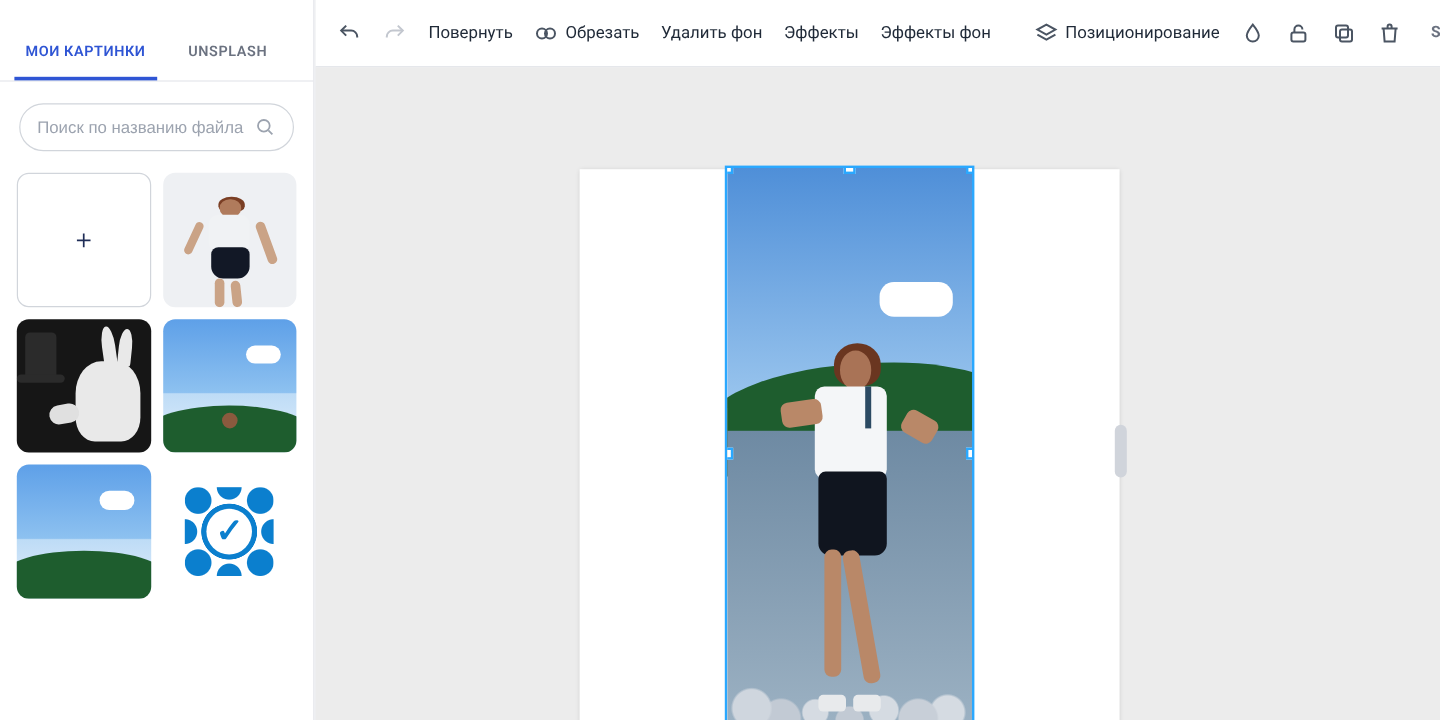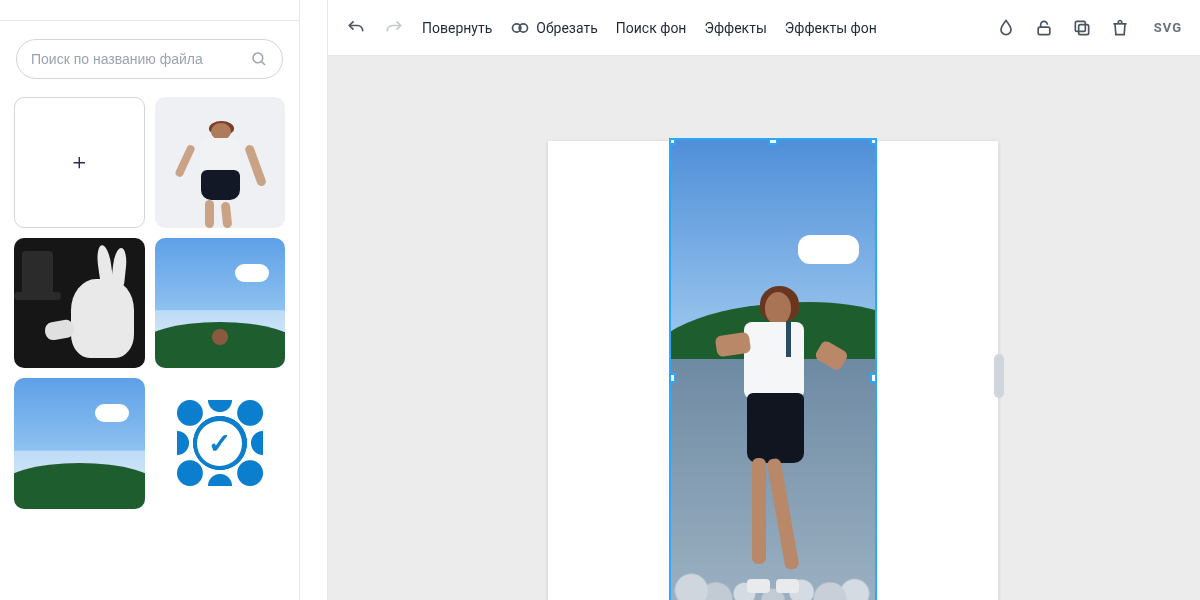--- a/index.html
+++ b/index.html
@@ -267,20 +267,26 @@
     position:absolute; right:-6px; top:50%; width:10px; height:44px; margin-top:-22px;
     background:#d0d4db; border-radius:6px;
   }
 
 </style>
 </head>
 <body>
 
 <div class="sidebar">
   <div class="tabs">
+    <div class="tab active">
+      <span>МОИ КАРТИНКИ</span>
+    </div>
+    <div class="tab">
+      <span>UNSPLASH</span>
+    </div>
   </div>
 
   <div class="search-wrap">
     <div class="search">
       <input type="text" placeholder="Поиск по названию файла" style="">
       <span class="search-icon">
         <svg viewBox="0 0 24 24" fill="none" stroke="currentColor" stroke-width="2">
           <circle cx="10.5" cy="10.5" r="6.5"></circle>
             <line x1="20" y1="20" x2="15.5" y2="15.5"></line>
         </svg>
@@ -359,31 +365,40 @@
     <div class="tool">
       <span class="iconbtn">
         <svg viewBox="0 0 24 24" fill="none" stroke="currentColor" stroke-width="2">
             <circle cx="8" cy="12" r="5"></circle>
             <circle cx="16" cy="12" r="5"></circle>
           </svg>
       </span>
       <span>Обрезать</span>
     </div>
     <div class="tool">
-      <span>Поиск фон</span>
+      <span>Удалить фон</span>
     </div>
     <div class="tool">
       <span>Эффекты</span>
     </div>
     <div class="tool">
       <span>Эффекты фон</span>
     </div>
 
     <div class="spacer"></div>
 
+    <div class="tool">
+      <span class="iconbtn">
+        <svg viewBox="0 0 24 24" fill="none" stroke="currentColor" stroke-width="2">
+            <path d="M12 3l9 5-9 5-9-5 9-5z"></path>
+            <path d="M3 13l9 5 9-5"></path>
+          </svg>
+      </span>
+      <span>Позиционирование</span>
+    </div>
     <span class="iconbtn">
       <svg viewBox="0 0 24 24" fill="none" stroke="currentColor" stroke-width="2">
           <path d="M12 3c4 5 6 8 6 11a6 6 0 11-12 0c0-3 2-6 6-11z"></path>
         </svg>
     </span>
     <span class="iconbtn">
       <svg viewBox="0 0 24 24" fill="none" stroke="currentColor" stroke-width="2">
           <rect x="5" y="11" width="14" height="9" rx="2"></rect>
           <path d="M8 11V8a4 4 0 018 0"></path>
         </svg>

